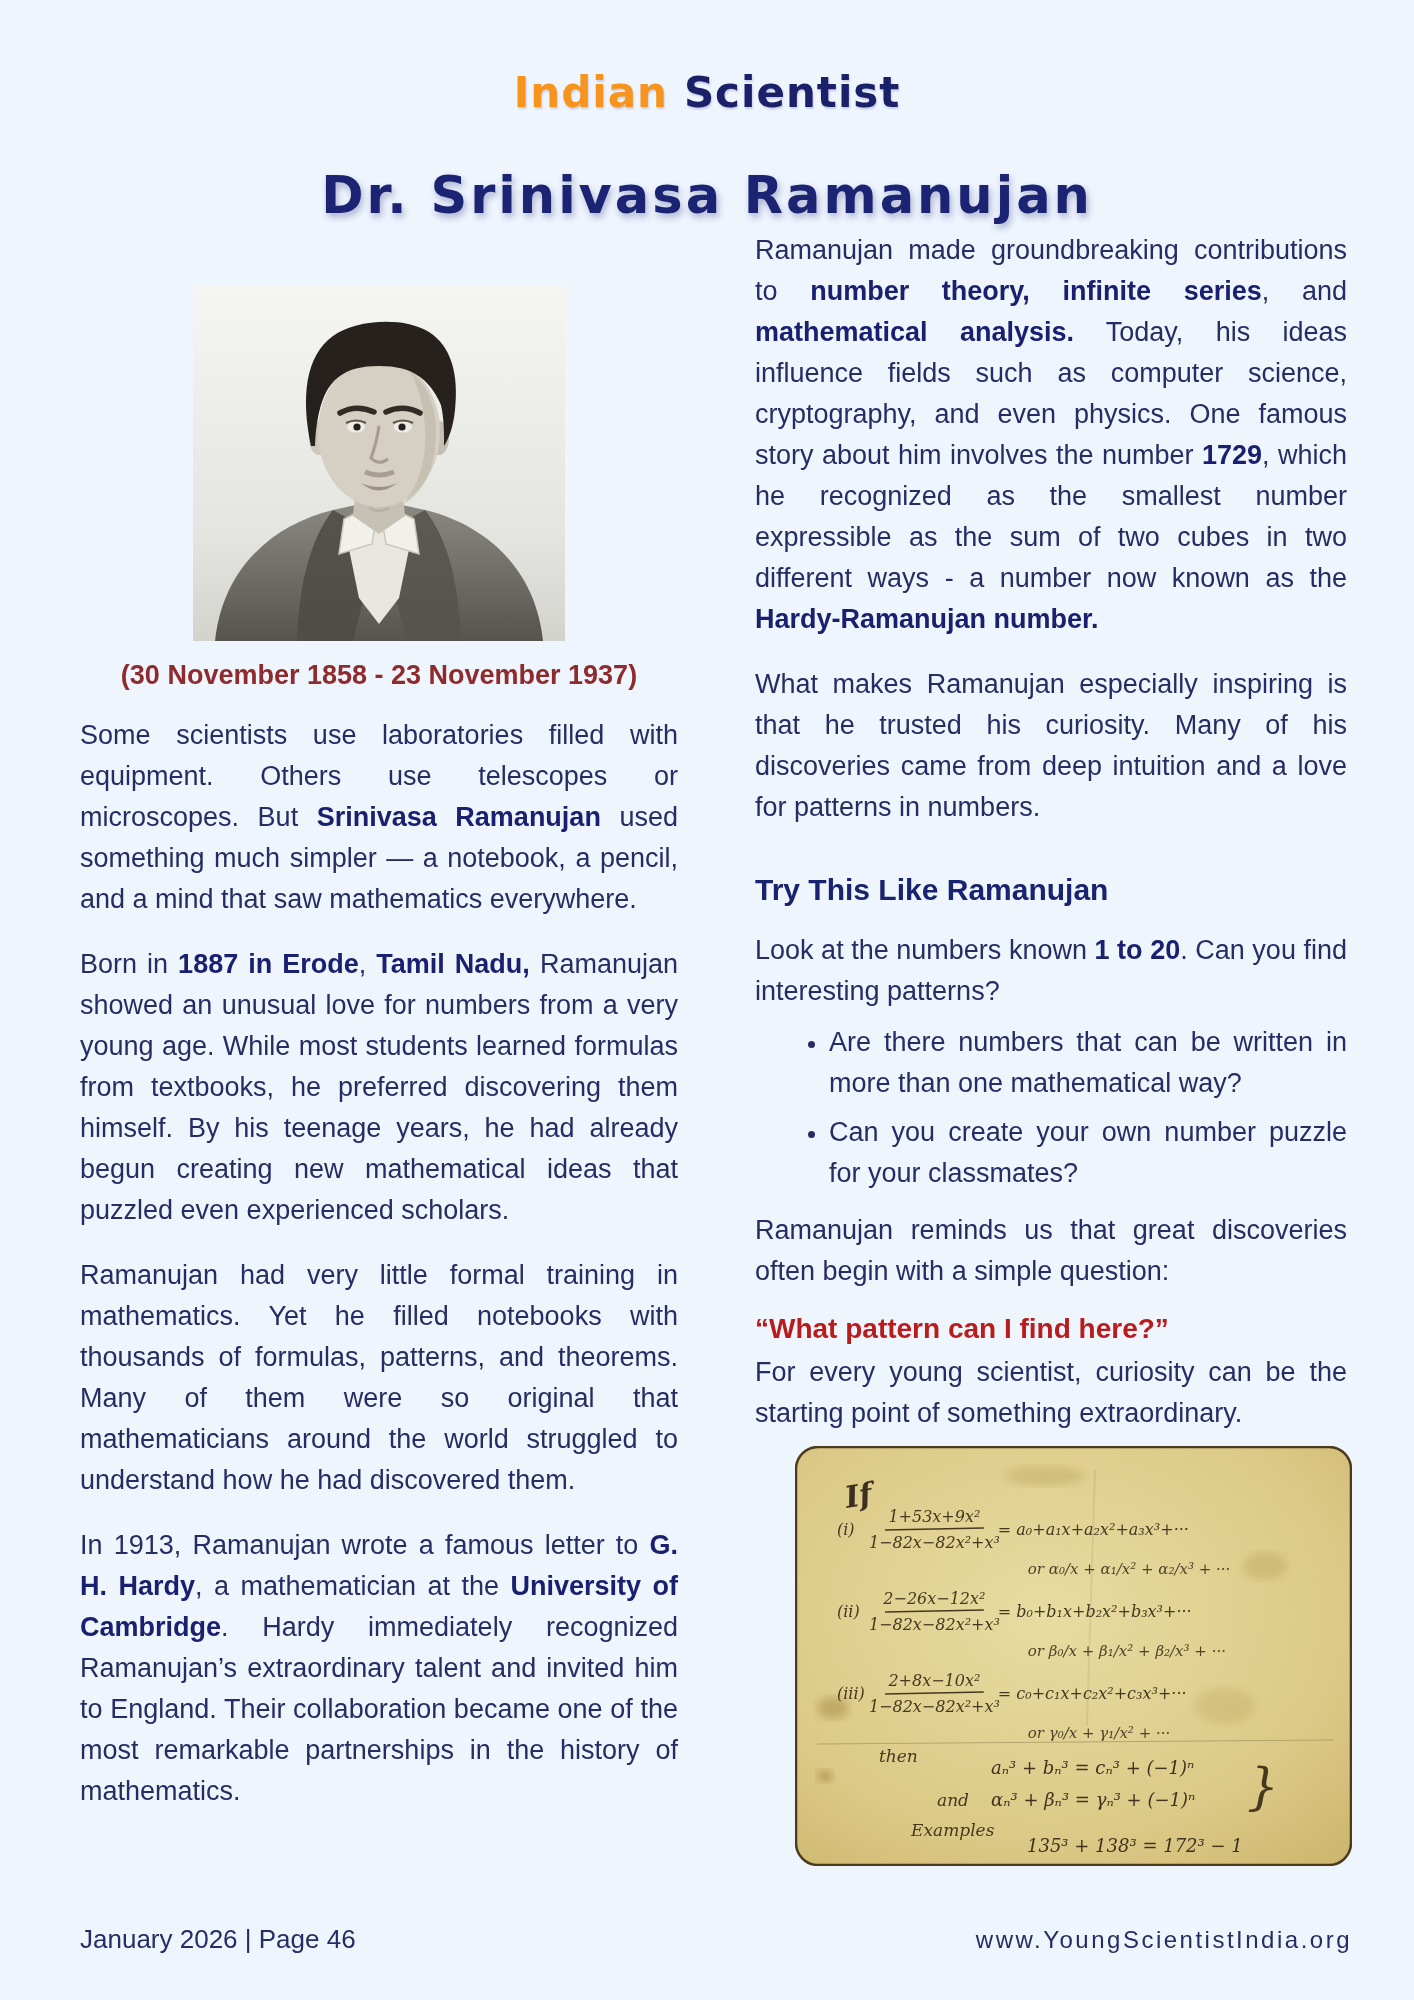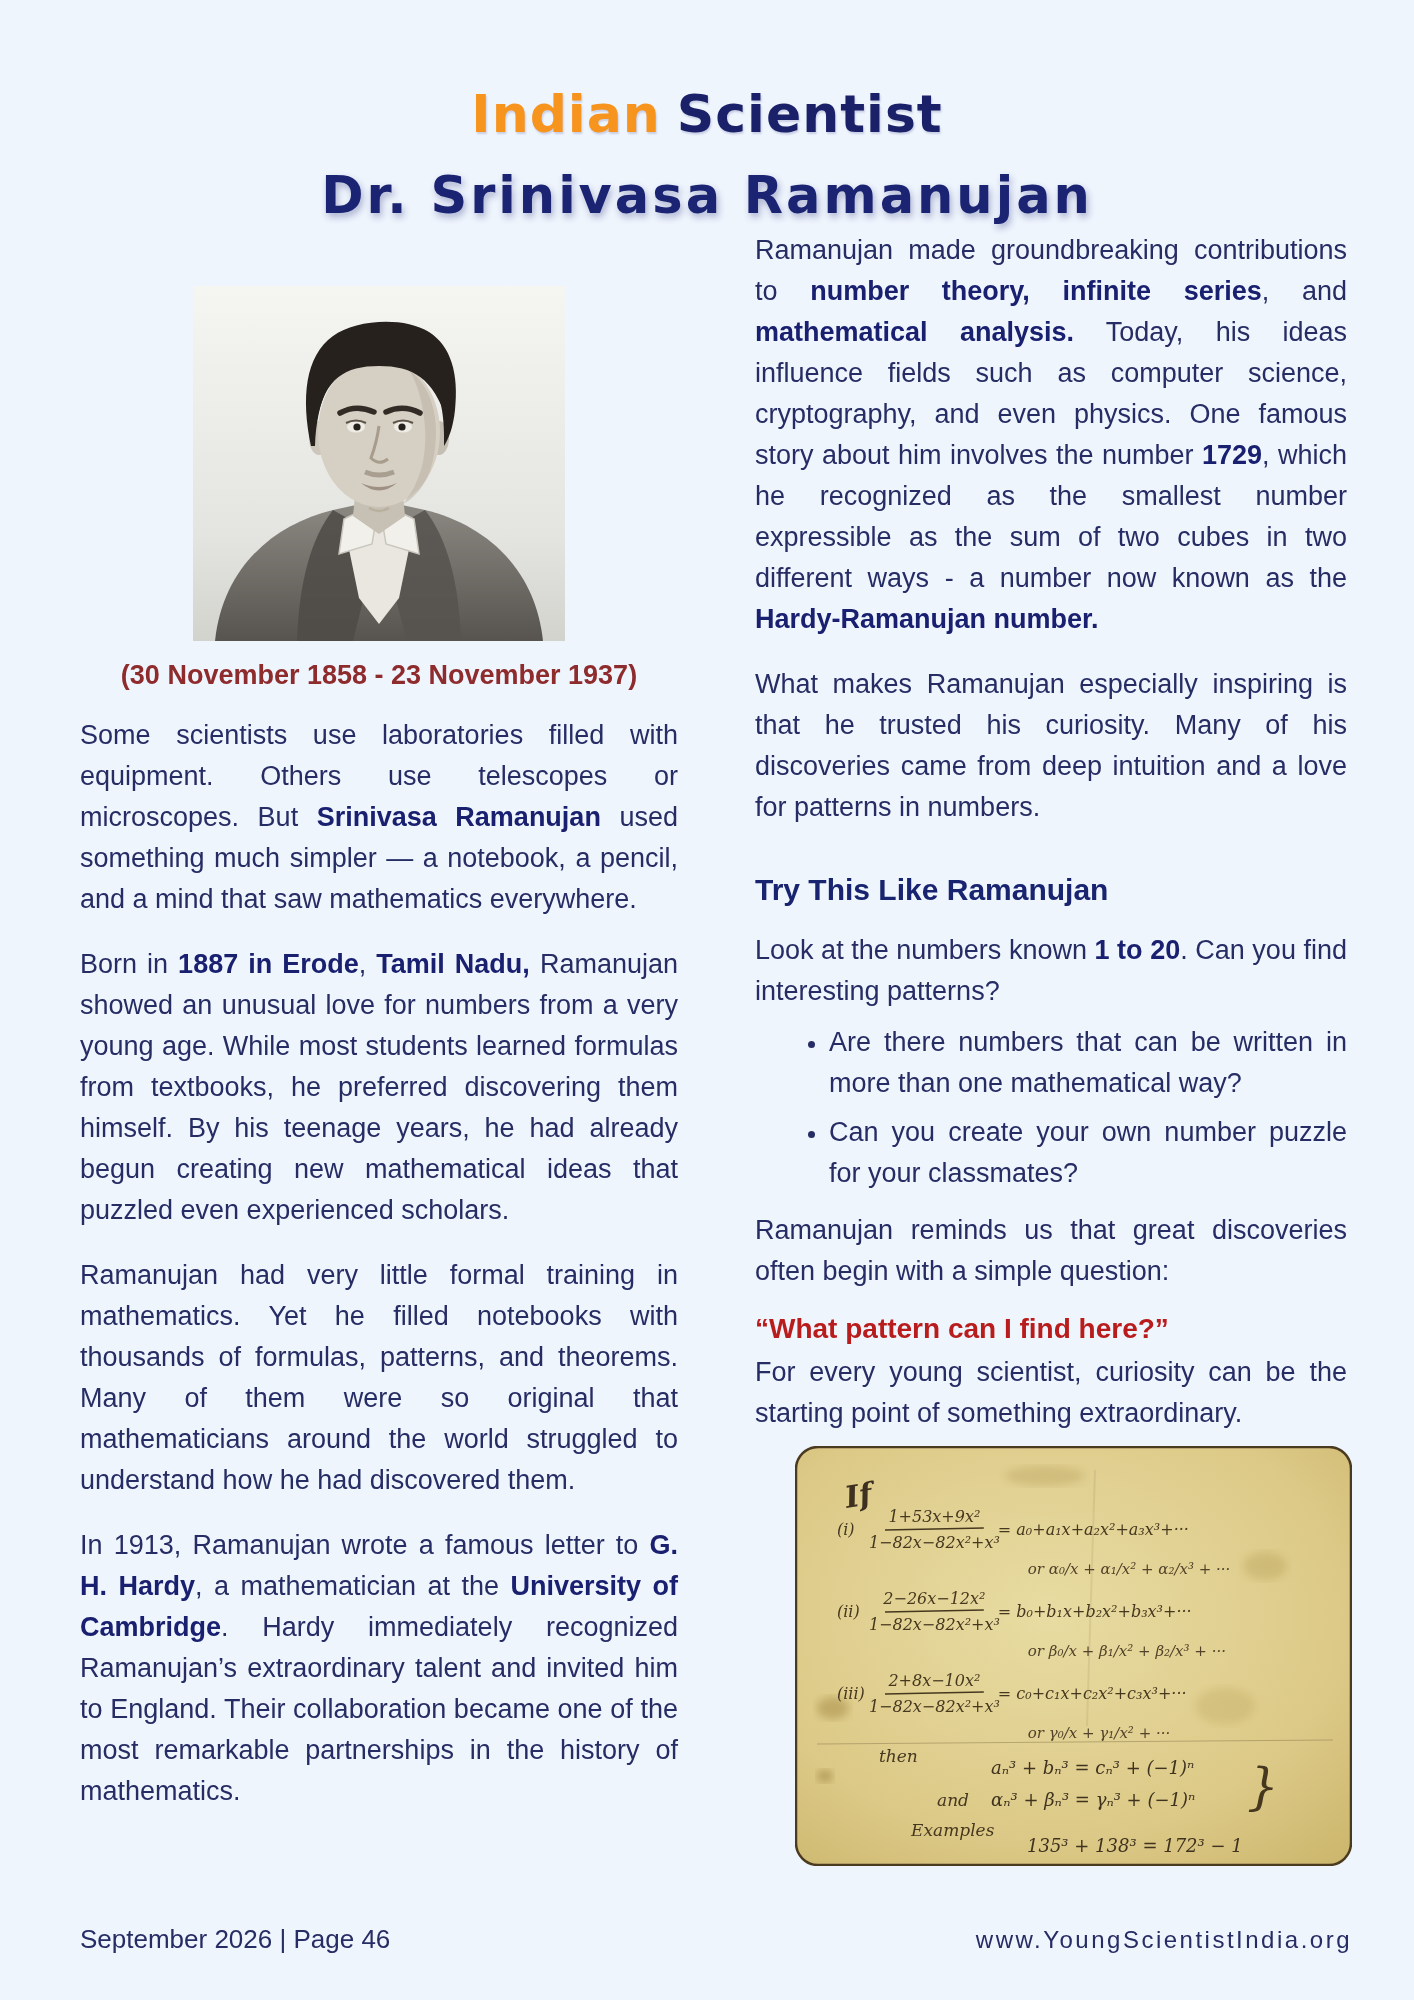--- a/index.html
+++ b/index.html
@@ -3,22 +3,22 @@
 <meta charset="utf-8">
 <style>
   html,body{margin:0;padding:0;background:#dfe7f0;}
   .page{
     position:relative;width:1414px;height:2000px;margin:0 auto;
     background:#EFF5FD;overflow:hidden;
     font-family:"Liberation Sans",sans-serif;color:#262C64;
   }
   
   .kicker{
-    position:absolute;top:84px;left:0;width:100%;text-align:center;
-    font-family:"DejaVu Sans",sans-serif;font-weight:bold;font-size:52px;
+    position:absolute;top:68px;left:0;width:100%;text-align:center;
+    font-family:"DejaVu Sans",sans-serif;font-weight:bold;font-size:42px;
     letter-spacing:1px;text-shadow:1px 2px 2px rgba(27,36,114,.18);
   }
   .kicker .w1{color:#F7941E;}
   .kicker .w2{color:#1B2169;margin-left:16px;}
   .page-title{
     position:absolute;top:132px;left:0;width:100%;text-align:center;
     font-family:"DejaVu Sans",sans-serif;font-weight:bold;font-size:51px;
     letter-spacing:3px;color:#1B2472;
     text-shadow:2px 4px 7px rgba(27,36,114,.32);
   }
@@ -188,15 +188,15 @@
           <text x="196" y="328" class="ms-eq">aₙ³ + bₙ³ = cₙ³ + (−1)ⁿ</text>
           <text x="142" y="360" class="ms-word">and</text>
           <text x="196" y="360" class="ms-eq">αₙ³ + βₙ³ = γₙ³ + (−1)ⁿ</text>
           <text x="452" y="358" class="ms-brace">}</text>
           <text x="116" y="390" class="ms-word">Examples</text>
           <text x="232" y="406" class="ms-eq">135³ + 138³ = 172³ − 1</text>
         </svg>
     </div>
   </div>
 
-  <div class="foot-left">September 2026 | Page 46</div>
+  <div class="foot-left">January 2026 | Page 46</div>
   <div class="foot-right">www.YoungScientistIndia.org</div>
 </div>
 
 </body></html>

